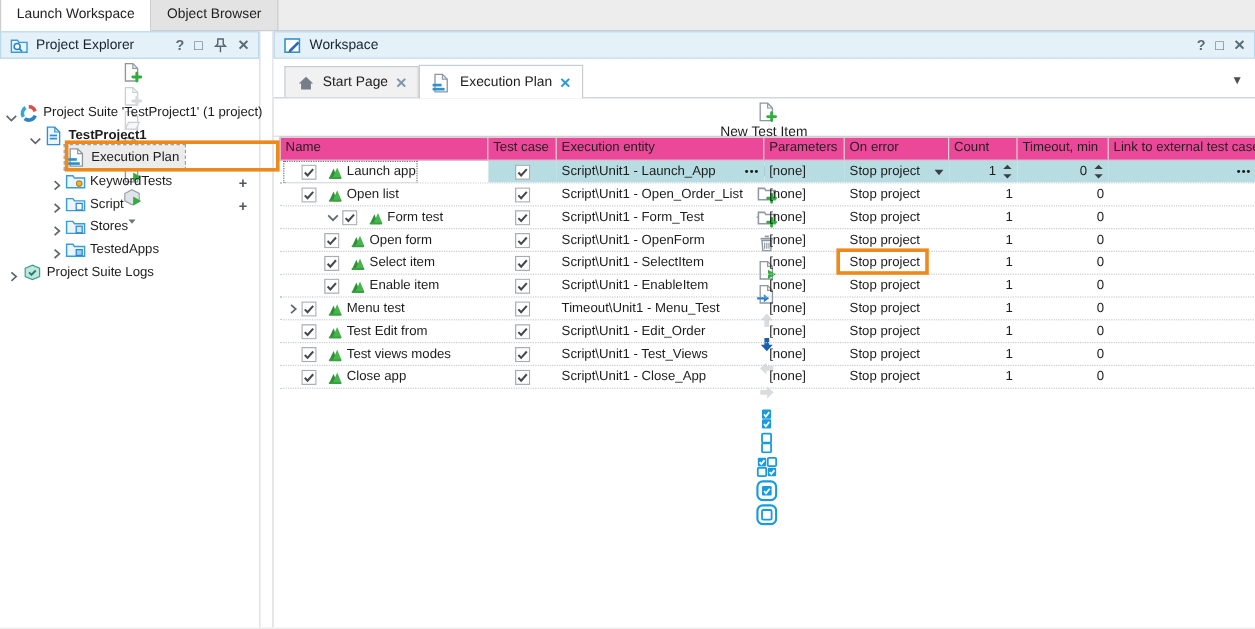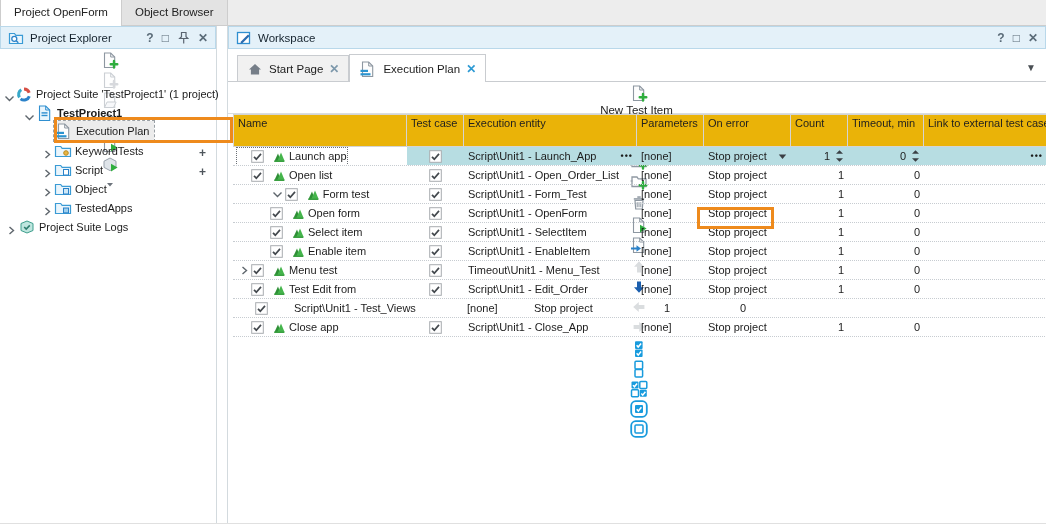--- a/index.html
+++ b/index.html
@@ -54,21 +54,21 @@
     border-bottom:1px solid #c9ccd0; display:flex; align-items:flex-end;
     padding-left:9px; }
   .doc-tab { display:flex; align-items:center; gap:6px; padding:0 9px; height:26px;
     background:#f1f1f1; border:1px solid #c9ccd0; border-bottom:none; font-size:11.5px; }
   .doc-tab.active { background:#fff; height:28px; margin-bottom:-1px; z-index:2; }
   .tab-close { font-weight:bold; font-size:12px; color:#7d98ab; }
   .doc-tab.active .tab-close { color:#2d9ad4; }
   .strip-chevron { position:absolute; right:10px; top:13px; color:#4a4f54; font-size:10px; }
   
   .table { position:absolute; left:5px; top:88px; width:814px; }
-  .thead { display:flex; height:33px; background:#eab308;
+  .thead { display:flex; height:20px; background:#ec4899;
     border-top:1px solid #d4d4d4; border-bottom:1px solid #d4d4d4; }
   .th { border-right:1px solid #d4d4d4; padding:0 4px; line-height:17px;
     white-space:nowrap; overflow:hidden; color:#1f1f1f; }
   .th:first-child { border-left:1px solid #d4d4d4; }
   .trow { display:flex; height:19px; border-bottom:1px dotted #c7ccd1; }
   .td { padding:0 4px; display:flex; align-items:center; white-space:nowrap;
     overflow:hidden; }
   .td.num { justify-content:flex-end; }
   .td.center { justify-content:center; }
   .td.sel { background:#b7dde2; }
@@ -86,21 +86,21 @@
   .ann { position:absolute; border:3px solid #ee8a1c; background:transparent;
     pointer-events:none; z-index:50; }
   svg { display:block; }
 </style>
 </head>
 <body>
 
 <div class="app">
 
   <div class="top-strip">
-    <div class="app-tab active">Project OpenForm</div>
+    <div class="app-tab active">Launch Workspace</div>
     <div class="app-tab">Object Browser</div>
   </div>
 
   <div class="left-panel">
     <div class="panel-header">
       <span class="hicon" id="pe-hicon">
           <span style="display: flex;">
             <svg width="16" height="16" viewBox="0 0 16 16">
               <path d="M1.5 3.5h5l1.3 1.8h6.7v8.2H1.5z" fill="#eaf5fc" stroke="#3a9bd5" stroke-width="1.2"></path>
               <circle cx="6.3" cy="8.8" r="2.5" fill="#fff" stroke="#2b82c9" stroke-width="1.3"></circle>
@@ -290,21 +290,21 @@
               <path d="M2.5 2l4 3.5-4 3.5" fill="none" stroke="#5f666d" stroke-width="1.4"></path>
             </svg>
           </span>
           <span style="display: flex; align-items: center;">
             <span class="t-icon">
               <svg width="18" height="18" viewBox="0 0 18 18">
                 <path d="M1.5 4.5h5.2l1.4 1.9h8.4v8.1H1.5z" fill="#eaf5fc" stroke="#3a9bd5" stroke-width="1.2"></path>
                 <rect x="9.5" y="8.5" width="5" height="5.5" fill="#cfe8f7" stroke="#2b82c9"></rect>
               </svg>
             </span>
-            <span class="tree-label">Object</span>
+            <span class="tree-label">Stores</span>
           </span>
         </div>
         <div class="tree-row" style="padding-left: 40px;">
           <span class="exp-slot">
             <svg width="9" height="11" viewBox="0 0 9 11">
               <path d="M2.5 2l4 3.5-4 3.5" fill="none" stroke="#5f666d" stroke-width="1.4"></path>
             </svg>
           </span>
           <span style="display: flex; align-items: center;">
             <span class="t-icon">
@@ -946,20 +946,39 @@
             </div>
             <div class="td num" style="width: 57px;">
               <span>1</span>
             </div>
             <div class="td num" style="width: 76px;">
               <span>0</span>
             </div>
             <div class="td" style="width: 123px;"></div>
           </div>
           <div class="trow">
+            <div class="td name-cell" style="width: 174px;">
+              <span style="display: flex; align-items: center; height: 17px;">
+                <span class="nc-exp"></span>
+                <span class="nc-cb">
+                  <svg width="13" height="13" viewBox="0 0 13 13">
+                    <rect x="0.7" y="0.7" width="11.6" height="11.6" fill="#fff" stroke="#a8acb0"></rect>
+                    <path d="M3 6.8l2.3 2.4L10 3.9" fill="none" stroke="#43484d" stroke-width="1.7"></path>
+                  </svg>
+                </span>
+                <span class="nc-icon">
+                  <svg width="13" height="13" viewBox="0 0 13 13">
+                    <path d="M2.5 11 6 3.5 8.8 11z" fill="#2e8f36"></path>
+                    <path d="M5.3 11 9 2.5 12.6 11z" fill="#45b54c"></path>
+                    <rect x="2" y="10.4" width="10.6" height="1.7" rx="0.8" fill="#3aa041"></rect>
+                  </svg>
+                </span>
+                <span>Test views modes</span>
+              </span>
+            </div>
             <div class="td center" style="width: 57px;">
               <span>
                 <svg width="13" height="13" viewBox="0 0 13 13">
                   <rect x="0.7" y="0.7" width="11.6" height="11.6" fill="#fff" stroke="#a8acb0"></rect>
                   <path d="M3 6.8l2.3 2.4L10 3.9" fill="none" stroke="#43484d" stroke-width="1.7"></path>
                 </svg>
               </span>
             </div>
             <div class="td" style="width: 173px;">
               <span>Script\Unit1 - Test_Views</span>

